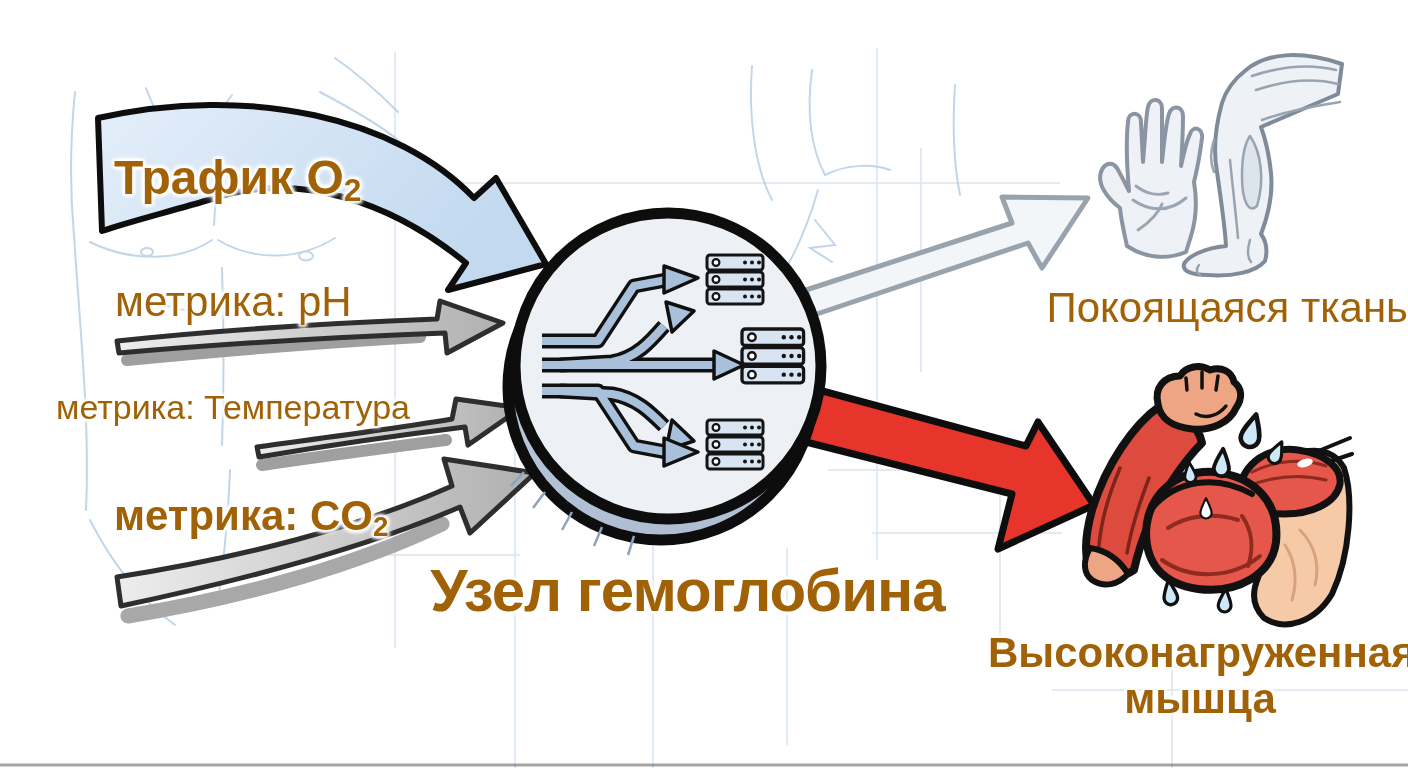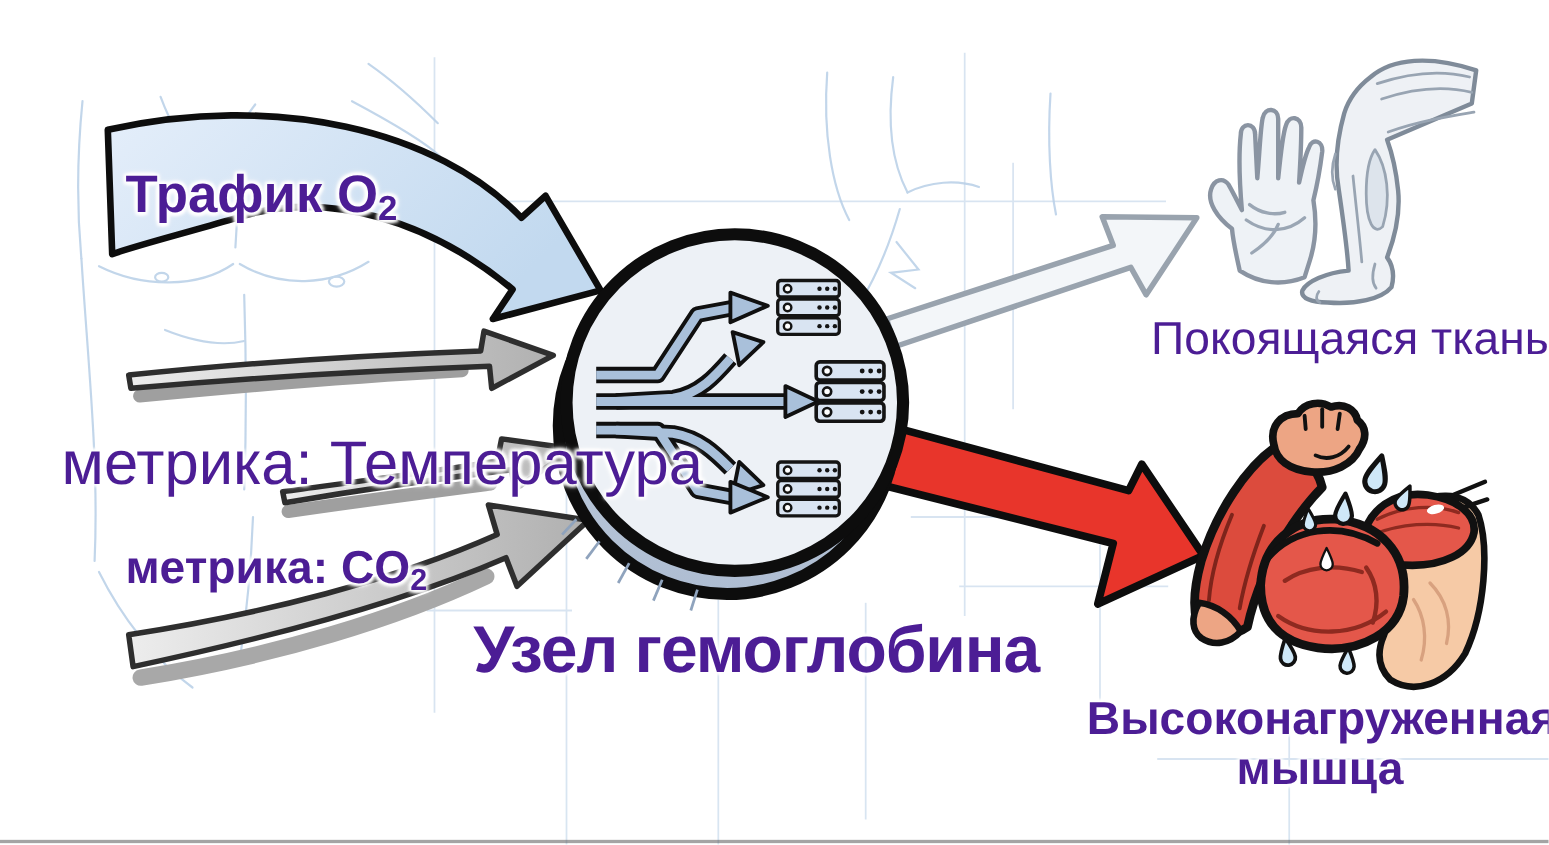--- a/index.html
+++ b/index.html
@@ -1,25 +1,25 @@
 <!DOCTYPE html>
 <html><head>
 <meta charset="utf-8">
 <style>
   html,body{margin:0;padding:0;background:#fff;}
   .canvas{position:relative;width:1408px;height:768px;overflow:hidden;background:#ffffff;
           font-family:"Liberation Sans",sans-serif;}
   .canvas svg{position:absolute;left:0;top:0;}
-  .lbl{position:absolute;color:#4c1d95;white-space:nowrap;
+  .lbl{position:absolute;color:#a16207;white-space:nowrap;
        text-shadow:0 0 5px #fff,0 0 5px #fff,2px 2px 3px #fff,-2px -2px 3px #fff,
                    2px -2px 3px #fff,-2px 2px 3px #fff,0 0 8px #fff;}
   .lbl sub{font-size:0.66em;line-height:0;position:relative;top:0.22em;vertical-align:baseline;}
   #lbl-o2{left:114px;top:150px;font-size:48px;font-weight:700;}
   #lbl-ph{left:115px;top:278px;font-size:42px;font-weight:400;}
-  #lbl-temp{left:56px;top:388px;font-size:56px;font-weight:400;}
+  #lbl-temp{left:56px;top:388px;font-size:34px;font-weight:400;}
   #lbl-co2{left:114px;top:492px;font-size:42px;font-weight:700;}
   #lbl-node{left:395px;top:556px;width:585px;text-align:center;font-size:60px;
             font-weight:700;letter-spacing:-1px;}
   #lbl-resting{left:1015px;top:284px;width:393px;text-align:right;font-size:42px;font-weight:400;}
   #lbl-muscle{left:988px;top:630px;width:424px;text-align:center;font-size:42px;
               font-weight:700;line-height:1.1;white-space:normal;}
 </style>
 </head>
 <body>
 
@@ -281,20 +281,21 @@
       <path transform="translate(1190,472) scale(0.7) rotate(-5)" d="M 0 -14 C 5 -4 8 2 8 7 A 8 8 0 1 1 -8 7 C -8 2 -5 -4 0 -14 Z"></path>
       <path transform="translate(1170,592) scale(0.85) rotate(-8)" d="M 0 -14 C 5 -4 8 2 8 7 A 8 8 0 1 1 -8 7 C -8 2 -5 -4 0 -14 Z"></path>
       <path transform="translate(1225,600) scale(0.8) rotate(4)" d="M 0 -14 C 5 -4 8 2 8 7 A 8 8 0 1 1 -8 7 C -8 2 -5 -4 0 -14 Z"></path>
       <path transform="translate(1206,508) scale(0.7)" fill="#ffffff" stroke-width="3" d="M 0 -14 C 5 -4 8 2 8 7 A 8 8 0 1 1 -8 7 C -8 2 -5 -4 0 -14 Z"></path>
     </g>
   </g>
 </svg>
 
 <div class="lbl" id="lbl-o2"><span>Трафик O</span><sub>2</sub></div>
 
+<div class="lbl" id="lbl-ph"><span>метрика: pH</span><sub></sub></div>
 
 <div class="lbl" id="lbl-temp"><span>метрика: Температура</span><sub></sub></div>
 
 <div class="lbl" id="lbl-co2"><span>метрика: CO</span><sub>2</sub></div>
 
 <div class="lbl" id="lbl-node">Узел гемоглобина</div>
 
 <div class="lbl" id="lbl-resting">Покоящаяся ткань</div>
 
 <div class="lbl" id="lbl-muscle">Высоконагруженная мышца</div>

